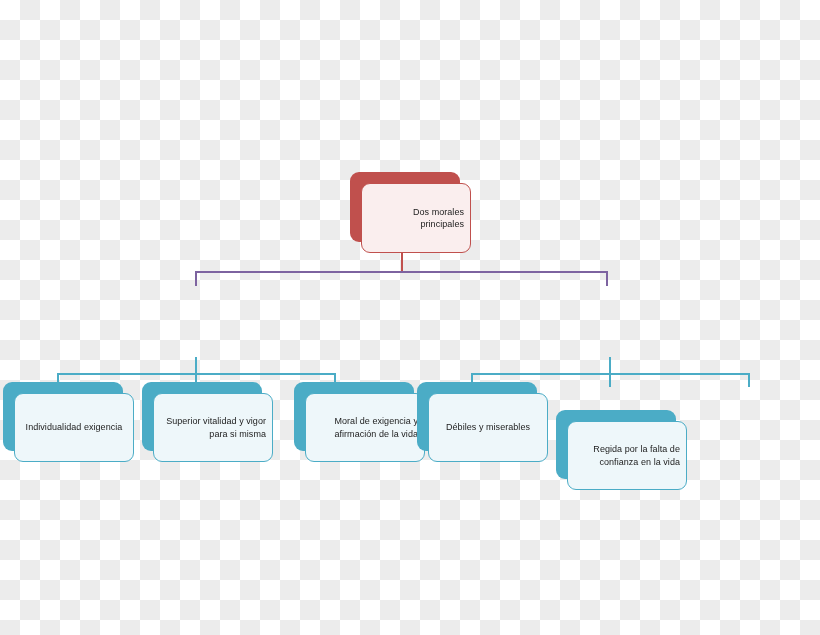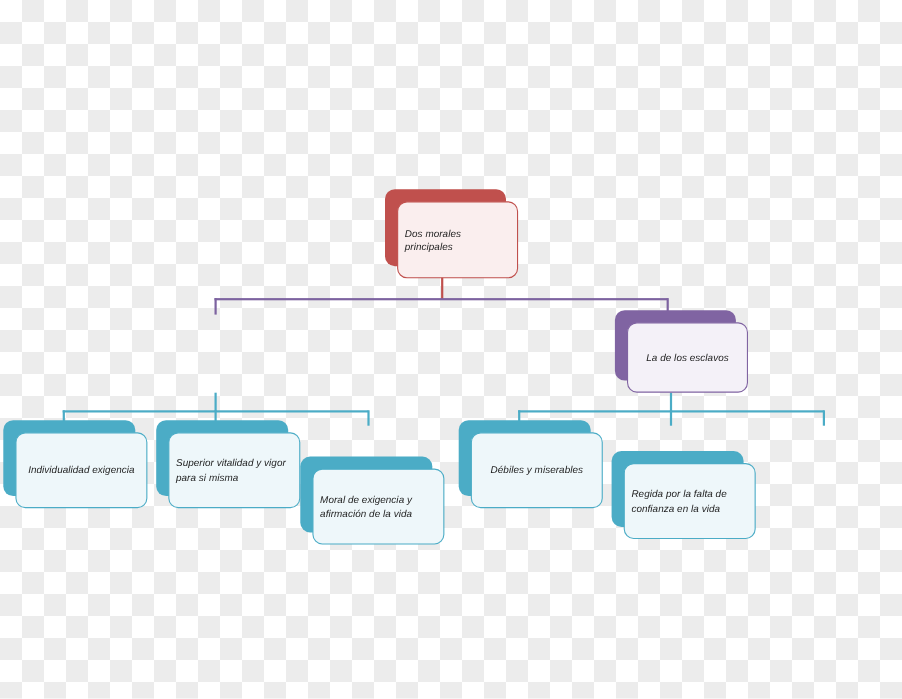--- a/index.html
+++ b/index.html
@@ -54,23 +54,22 @@
     top: 11px;
     width: 100%;
     height: 100%;
     box-sizing: border-box;
     border-radius: 9px;
     border-width: 1.5px;
     border-style: solid;
     display: flex;
     align-items: center;
     justify-content: center;
-    text-align: left;
+    text-align: right;
     padding: 2px 6px;
-    font-style: italic;
   }
   .node .label {
     font-size: 9px;
     line-height: 12.5px;
     color: #1c1c1c;
     letter-spacing: 0.05px;
   }
 
   
   .n-red .plate { background: #c0504d; }
@@ -110,42 +109,36 @@
   <div class="conn v" style="left:748px; top:373px; height:14px; border-color:#4bacc6;"></div>
 
   <div class="node n-red" style="left:350px; top:172px; width:110px; height:70px;">
     <div class="plate"></div>
     <div class="card">
       <span class="label">Dos morales principales</span>
     </div>
   </div>
 
 
-  <div class="node n-purple" style="left:559px; top:282px; width:110px; height:64px;">
-    <div class="plate"></div>
-    <div class="card">
-      <span class="label">La de los esclavos</span>
-    </div>
-  </div>
 
   <div class="node n-teal" style="left:3px; top:382px; width:120px; height:69px;">
     <div class="plate"></div>
     <div class="card">
       <span class="label">Individualidad exigencia</span>
     </div>
   </div>
 
   <div class="node n-teal" style="left:142px; top:382px; width:120px; height:69px;">
     <div class="plate"></div>
     <div class="card">
       <span class="label">Superior vitalidad y vigor para si misma</span>
     </div>
   </div>
 
-  <div class="node n-teal" style="left:273px; top:382px; width:120px; height:69px;margin-top:33px;">
+  <div class="node n-teal" style="left:294px; top:382px; width:120px; height:69px;">
     <div class="plate"></div>
     <div class="card">
       <span class="label">Moral de exigencia y afirmación de la vida</span>
     </div>
   </div>
 
   <div class="node n-teal" style="left:417px; top:382px; width:120px; height:69px;">
     <div class="plate"></div>
     <div class="card">
       <span class="label">Débiles y miserables</span>

